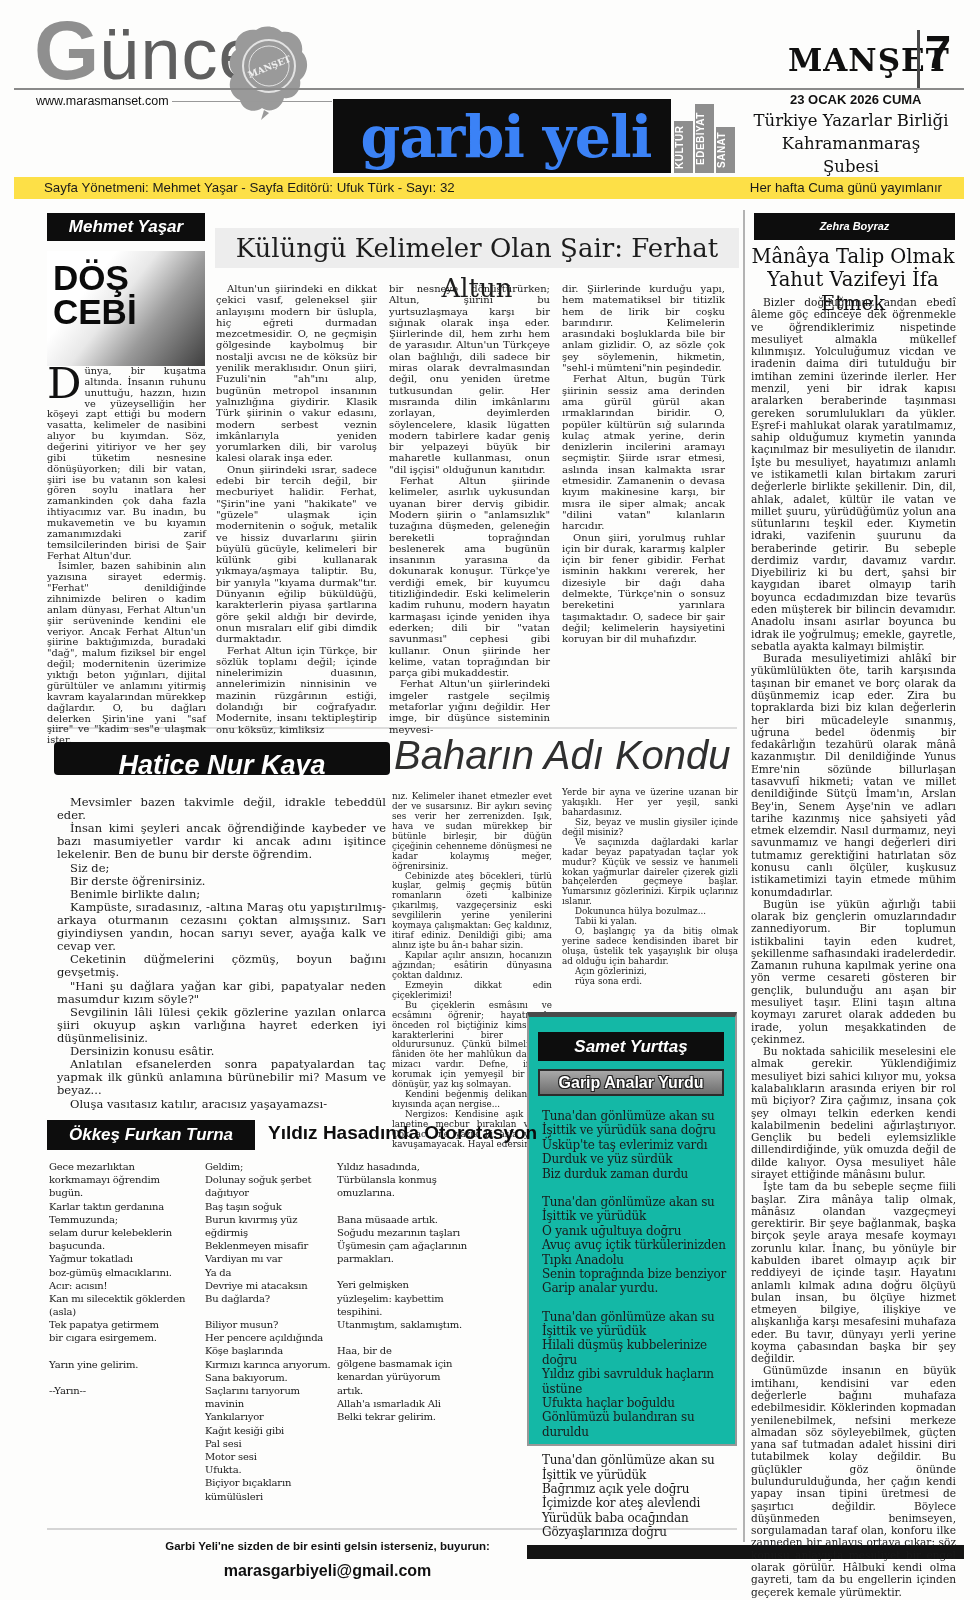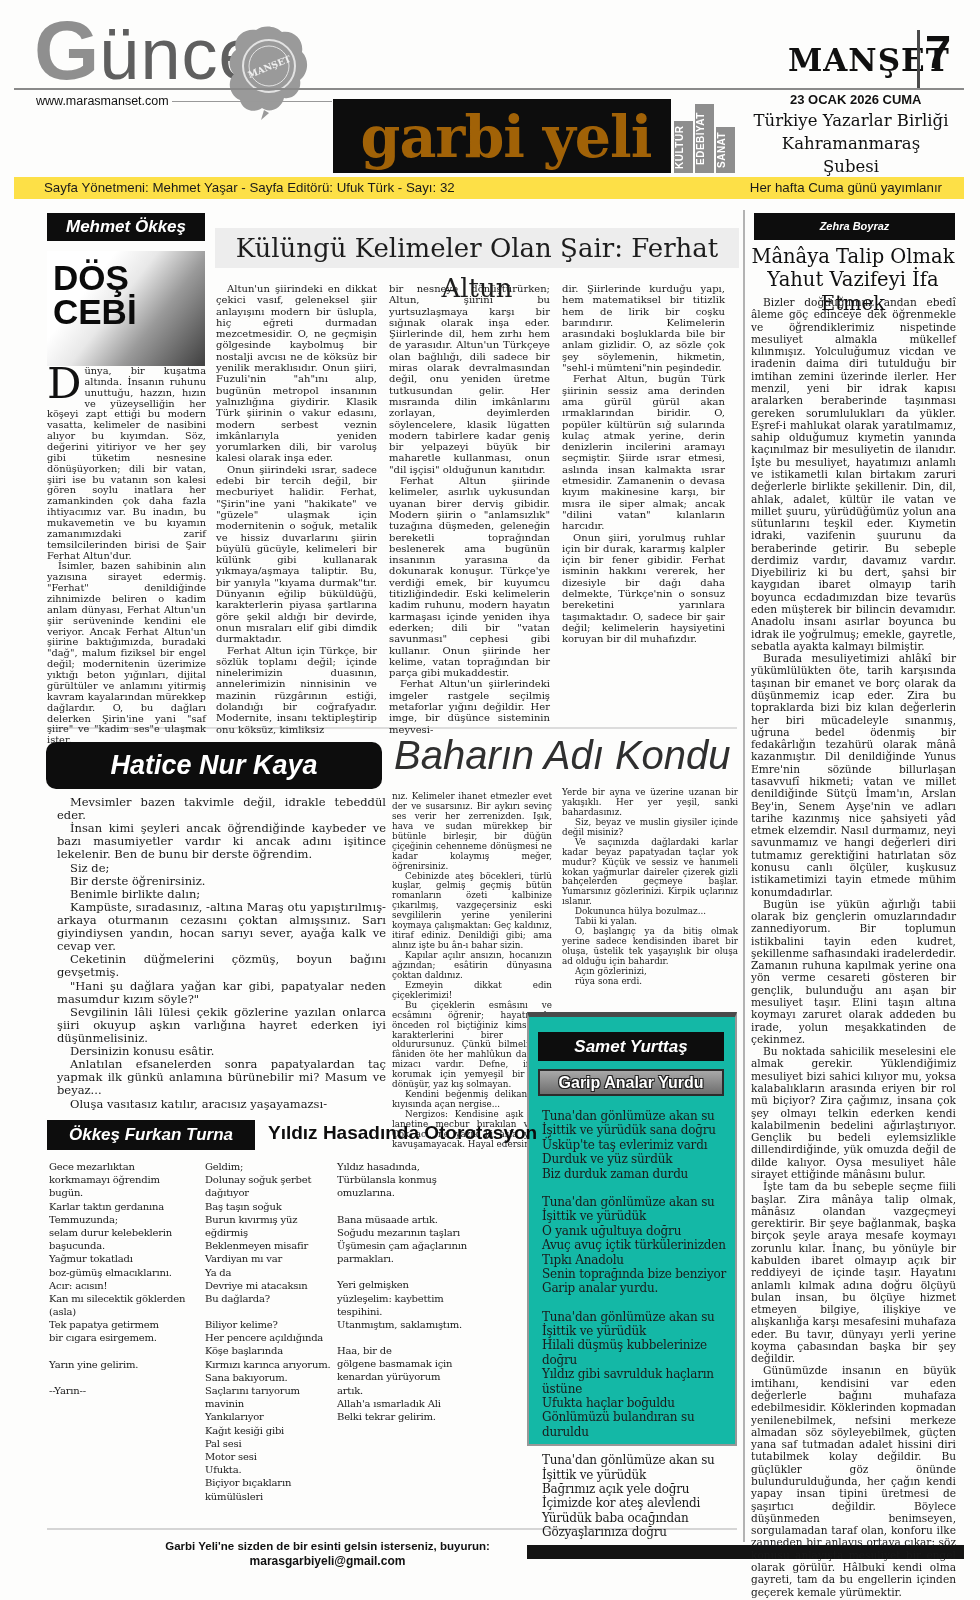--- a/index.html
+++ b/index.html
@@ -12,21 +12,21 @@
   .logo-rest{font:400 72px/80px "Liberation Sans",sans-serif;color:#5f5f5f;letter-spacing:1px;}
   .stamp{left:224px;top:20px;}
   .rule-top{left:14px;top:88px;width:950px;height:2px;background:#8a8a8a;}
   .website{left:36px;top:94px;font:400 12.5px "Liberation Sans",sans-serif;color:#111;}
   .website-rule{left:172px;top:101px;width:160px;height:1px;background:#999;}
   .brand{left:788px;top:42px;width:124px;font:700 31px "DejaVu Serif",serif;letter-spacing:1px;color:#101010;text-align:center;}
   .brand-divider{left:917px;top:30px;width:3px;height:58px;background:#4a4a4a;}
   .pagenum{left:925px;top:24px;font:700 47px/56px "Liberation Sans",sans-serif;color:#101010;}
   .date{left:790px;top:92px;width:120px;font:700 13px "Liberation Sans",sans-serif;color:#111;white-space:nowrap;}
   .masthead{left:333px;top:99px;width:338px;height:74px;background:#0d0d0d;text-align:center;}
-  .masthead span{font:700 57px/76px "DejaVu Serif",serif;color:#a16207;letter-spacing:-1px;margin-left:8px;}
+  .masthead span{font:700 57px/76px "DejaVu Serif",serif;color:#3b82f6;letter-spacing:-1px;margin-left:8px;}
   .vstrip{background:#8e8e8e;color:#fff;font:700 10px "Liberation Sans",sans-serif;
           writing-mode:vertical-rl;transform:rotate(180deg);text-align:center;letter-spacing:.5px;}
   .v1{left:674px;top:121px;width:19px;height:52px;}
   .v2{left:695px;top:104px;width:19px;height:69px;}
   .v3{left:716px;top:127px;width:19px;height:46px;}
   .publisher{left:752px;top:110px;width:198px;text-align:center;font:400 16.5px/1.38 "DejaVu Serif",serif;color:#101010;}
   .infobar{left:14px;top:177px;width:950px;height:22px;background:#fde047;}
   .infobar .l{position:absolute;left:30px;top:3px;font:400 13.3px "Liberation Sans",sans-serif;}
   .infobar .r{position:absolute;right:22px;top:3px;font:400 13.3px "Liberation Sans",sans-serif;}
   
@@ -51,21 +51,21 @@
   .macol{top:283px;width:161px;font-size:10px;line-height:1.13;text-align:justify;}
   .macol p{margin:0;text-indent:11px;}
   .macol.cont p:first-child{text-indent:0;}
   .mac1{left:216px;} .mac2{left:389px;} .mac3{left:562px;width:163px;}
   
   .zehra-bar{left:754px;top:213px;width:201px;height:27px;font-size:11px;line-height:27px;}
   .zehra-title{left:747px;top:245px;width:212px;text-align:center;font:400 19.5px/1.2 "DejaVu Serif",serif;color:#101010;}
   .zehra-body{left:751px;top:296px;width:205px;font-size:10.6px;line-height:1.16;text-align:justify;}
   .zehra-body p{margin:0;text-indent:12px;}
   
-  .hatice-bar{left:46px;top:742px;width:336px;height:47px;font-size:27px;line-height:47px;border-radius:10px;}
+  .hatice-bar{left:54px;top:742px;width:336px;height:33px;font-size:27px;line-height:47px;border-radius:4px;}
   .hatice-title{left:394px;top:733px;width:340px;font:300 40px/1.1 "Liberation Sans",sans-serif;
                 font-style:italic;color:#2f2f2f;}
   .hcol{text-align:justify;}
   .hcol p{margin:0;text-indent:13px;}
   .hcol.cont p:first-child{text-indent:0;}
   .hc1{left:57px;top:796px;width:329px;font-size:11.5px;line-height:1.14;}
   .hc2{left:392px;top:792px;width:160px;font-size:8.8px;line-height:1.13;}
   .hc3{left:562px;top:788px;width:176px;font-size:8.8px;line-height:1.13;}
   
   .samet-box{left:527px;top:1012px;width:210px;height:434px;background:#14b8a6;
@@ -80,21 +80,21 @@
   .poem .pline{margin:0;}
   
   .okkes-bar{left:47px;top:1120px;width:208px;height:30px;font-size:17px;line-height:30px;}
   .otoro-title{left:268px;top:1122px;font:700 19px "Liberation Sans",sans-serif;color:#0d0d0d;}
   .pcol{top:1160px;font-size:10px;line-height:1.32;letter-spacing:-.2px;}
   .pc1{left:49px;width:148px;} .pc2{left:205px;width:136px;} .pc3{left:337px;width:130px;}
   .pcol .stanza{margin-bottom:13px;}
   
   .footer{left:135px;top:1540px;width:385px;text-align:center;font-family:"Liberation Sans",sans-serif;color:#111;}
   .footer .f1{font-weight:700;font-size:11.5px;}
-  .footer .f2{font-weight:700;font-size:12px;margin-top:2px;}
+  .footer .f2{font-weight:700;font-size:16px;margin-top:10px;}
 </style>
 </head>
 <body>
 
 <div class="page">
 
   <div class="abs logo">
     <span class="logo-g">G</span><span class="logo-rest">üncel</span>
   </div>
   <svg class="abs stamp" width="90" height="100" viewBox="0 0 90 100">
@@ -125,21 +125,21 @@
   <div class="abs infobar">
     <span class="l">Sayfa Yönetmeni: Mehmet Yaşar - Sayfa Editörü: Ufuk Türk - Sayı: 32</span>
     <span class="r">Her hafta Cuma günü yayımlanır</span>
   </div>
 
   <div class="abs vrule"></div>
   <div class="abs hrule1"></div>
   <div class="abs hrule2"></div>
   <div class="abs bottom-bar"></div>
 
-  <div class="abs authbar mehmet-bar">Mehmet Ökkeş</div>
+  <div class="abs authbar mehmet-bar">Mehmet Yaşar</div>
   <div class="abs dos-box">
     <div class="t">
       <div>DÖŞ</div>
       <div>CEBİ</div>
     </div>
   </div>
   <div class="abs dos-body">
     <p><span class="dropcap">D</span><span>ünya, bir kuşatma altında. İnsanın ruhunu unuttuğu, hazzın, hızın ve yüzeyselliğin her köşeyi zapt ettiği bu modern vasatta, kelimeler de nasibini alıyor bu kıyımdan. Söz, değerini yitiriyor ve her şey gibi tüketim nesnesine dönüşüyorken; dili bir vatan, şiiri ise bu vatanın son kalesi gören soylu inatlara her zamankinden çok daha fazla ihtiyacımız var. Bu inadın, bu mukavemetin ve bu kıyamın zamanımızdaki zarif temsilcilerinden birisi de Şair Ferhat Altun'dur.</span></p>
     <p class="ind">İsimler, bazen sahibinin alın yazısına sirayet edermiş. "Ferhat" denildiğinde zihnimizde beliren o kadim anlam dünyası, Ferhat Altun'un şiir serüveninde kendini ele veriyor. Ancak Ferhat Altun'un şiirine baktığımızda, buradaki "dağ", malum fiziksel bir engel değil; modernitenin üzerimize yıktığı beton yığınları, dijital gürültüler ve anlamını yitirmiş kavram kayalarından mürekkep dağlardır. O, bu dağları delerken Şirin'ine yani "saf şiire" ve "kadim ses"e ulaşmak ister.</p>
   </div>
@@ -283,21 +283,21 @@
         <div class="pline">dağıtıyor</div>
         <div class="pline">Baş taşın soğuk</div>
         <div class="pline">Burun kıvırmış yüz eğdirmiş</div>
         <div class="pline">Beklenmeyen misafir</div>
         <div class="pline">Vardiyan mı var</div>
         <div class="pline">Ya da</div>
         <div class="pline">Devriye mi atacaksın</div>
         <div class="pline">Bu dağlarda?</div>
       </div>
       <div class="stanza">
-        <div class="pline">Biliyor kelime?</div>
+        <div class="pline">Biliyor musun?</div>
         <div class="pline">Her pencere açıldığında</div>
         <div class="pline">Köşe başlarında</div>
         <div class="pline">Kırmızı karınca arıyorum.</div>
         <div class="pline">Sana bakıyorum.</div>
         <div class="pline">Saçlarını tarıyorum mavinin</div>
         <div class="pline">Yankılarıyor</div>
         <div class="pline">Kağıt kesiği gibi</div>
         <div class="pline">Pal sesi</div>
         <div class="pline">Motor sesi</div>
         <div class="pline">Ufukta.</div>

